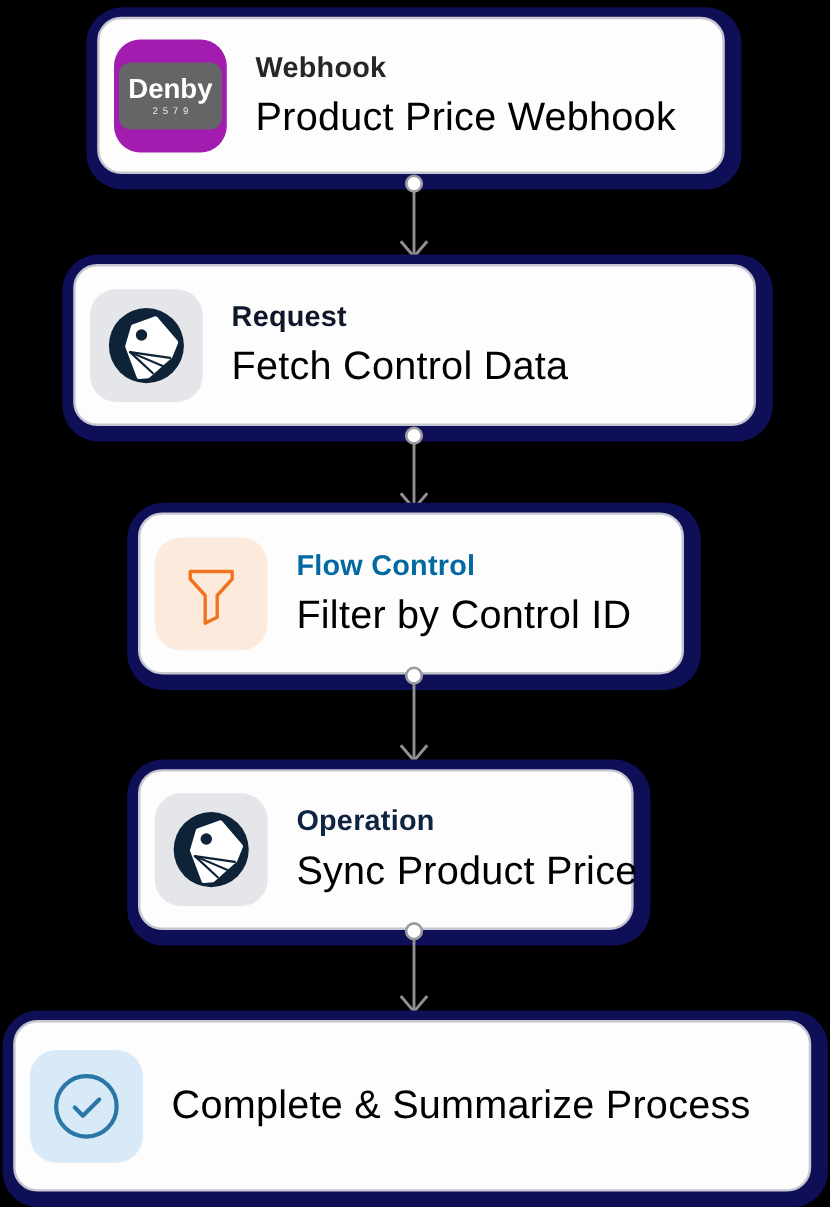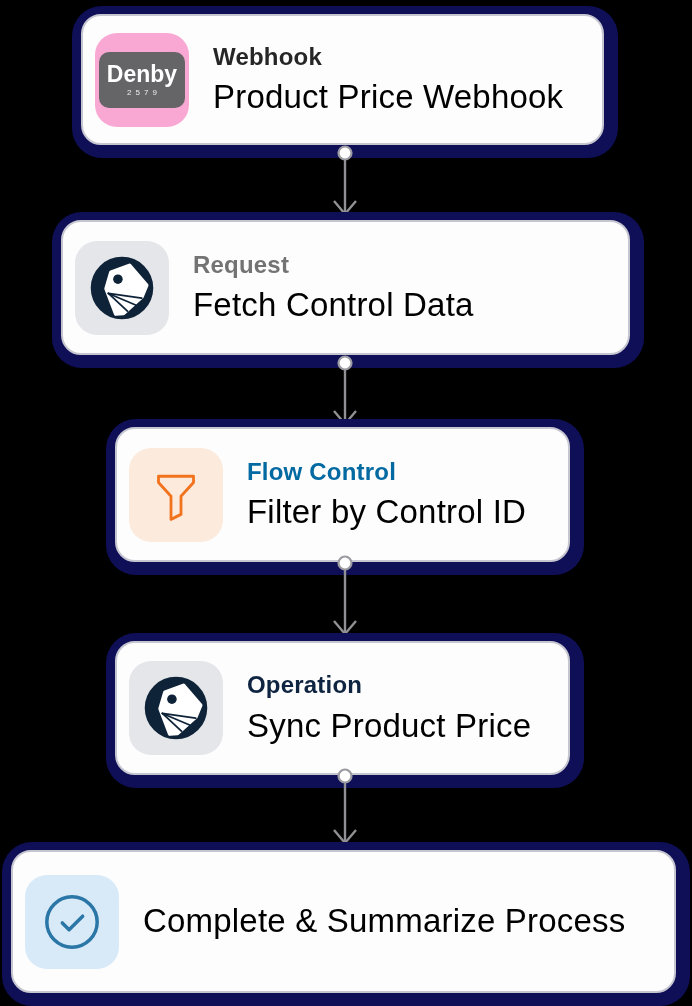--- a/index.html
+++ b/index.html
@@ -46,21 +46,21 @@
   .node-title{
     font-size:33px;font-weight:400;color:#000000;line-height:1.1;
     letter-spacing:.2px;
     white-space:nowrap;
   }
 
   
   .n1{left:72px; top:6px;  width:546px;height:152px;}
   .n2{left:52px; top:212px;width:592px;height:156px;}
   .n3{left:106px;top:419px;width:478px;height:156px;}
-  .n4{left:106px;top:633px;width:478px;height:155px;}
+  .n4{left:106px;top:633px;width:436px;height:155px;}
   .n5{left:2px;  top:842px;width:688px;height:164px;}
 
   
   .denby-badge{
     width:86px;height:56px;border-radius:10px;
     background:#656568;
     display:flex;flex-direction:column;align-items:center;justify-content:center;
     color:#fff;
   }
   .denby-name{font-size:23px;font-weight:700;line-height:1;}
@@ -72,21 +72,21 @@
   .c3{top:555px;height:96px;}
   .c4{top:768px;height:92px;}
 </style>
 </head>
 <body>
 
 <div class="canvas">
 
   <div class="node n1">
     <div class="card">
-      <div class="tile" style="background: #f9a8d4; align-items: center;">
+      <div class="tile" style="background: #a21caf; align-items: center;">
         <div class="denby-badge">
           <span class="denby-name">Denby</span>
           <span class="denby-year">2579</span>
         </div>
       </div>
       <div class="textcol">
         <span class="type-label" style="color: rgb(38, 38, 38);">Webhook</span>
         <span class="node-title">Product Price Webhook</span>
       </div>
     </div>
@@ -107,21 +107,21 @@
           <path d="M34 27 L61 17 L86 46 L79 63 L52 87 L41 88 L27 51 Z" fill="#ffffff" stroke="#ffffff" stroke-width="6" stroke-linejoin="round"></path>
           <circle cx="44" cy="37" r="7" fill="#0e2337"></circle>
           <g stroke="#0e2337" stroke-width="2.6" stroke-linecap="round">
             <line x1="30" y1="58" x2="79" y2="65"></line>
             <line x1="30" y1="58" x2="70" y2="75"></line>
             <line x1="30" y1="58" x2="58" y2="84"></line>
           </g>
         </svg>
       </div>
       <div class="textcol">
-        <span class="type-label" style="color: #737373;">Request</span>
+        <span class="type-label" style="color: #0f172a;">Request</span>
         <span class="node-title">Fetch Control Data</span>
       </div>
     </div>
   </div>
 
   <svg class="connector c2" viewBox="0 0 28 86">
     <line x1="14" y1="14" x2="14" y2="68" stroke="#909095" stroke-width="2.4"></line>
     <polyline points="3,56 14,69 25,56" fill="none" stroke="#909095" stroke-width="2.4"></polyline>
     <circle cx="14" cy="8" r="6.5" fill="#ffffff" stroke="#9a9aa0" stroke-width="2.2"></circle>
     <circle cx="14" cy="78" r="6.5" fill="#ffffff" stroke="#9a9aa0" stroke-width="2.2"></circle>

